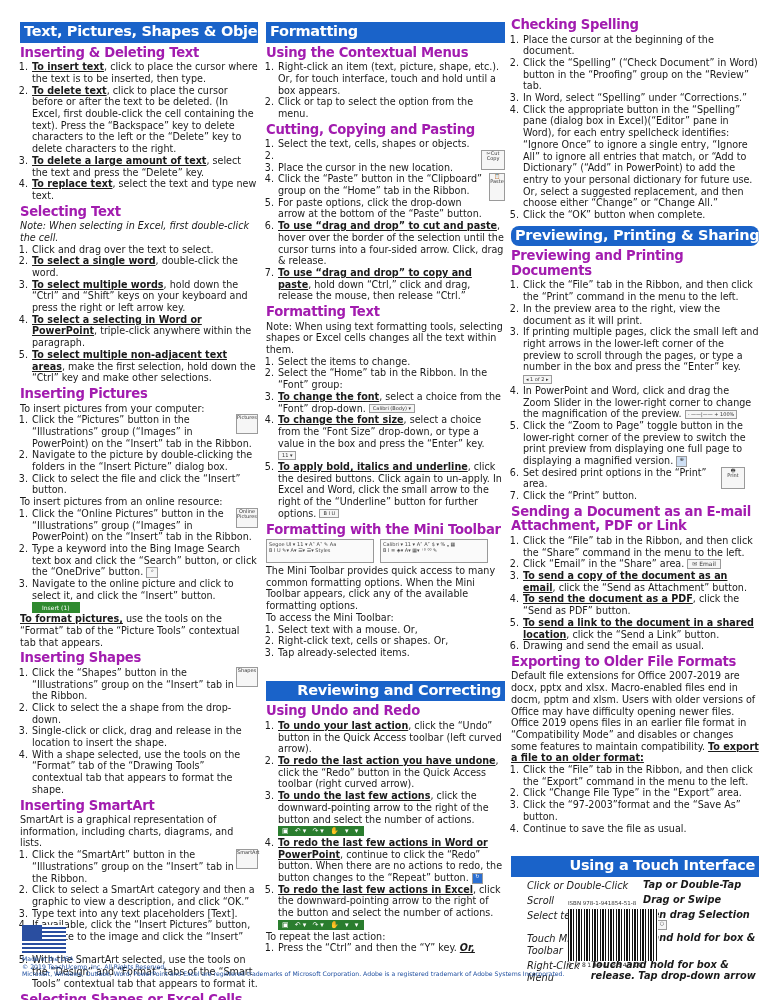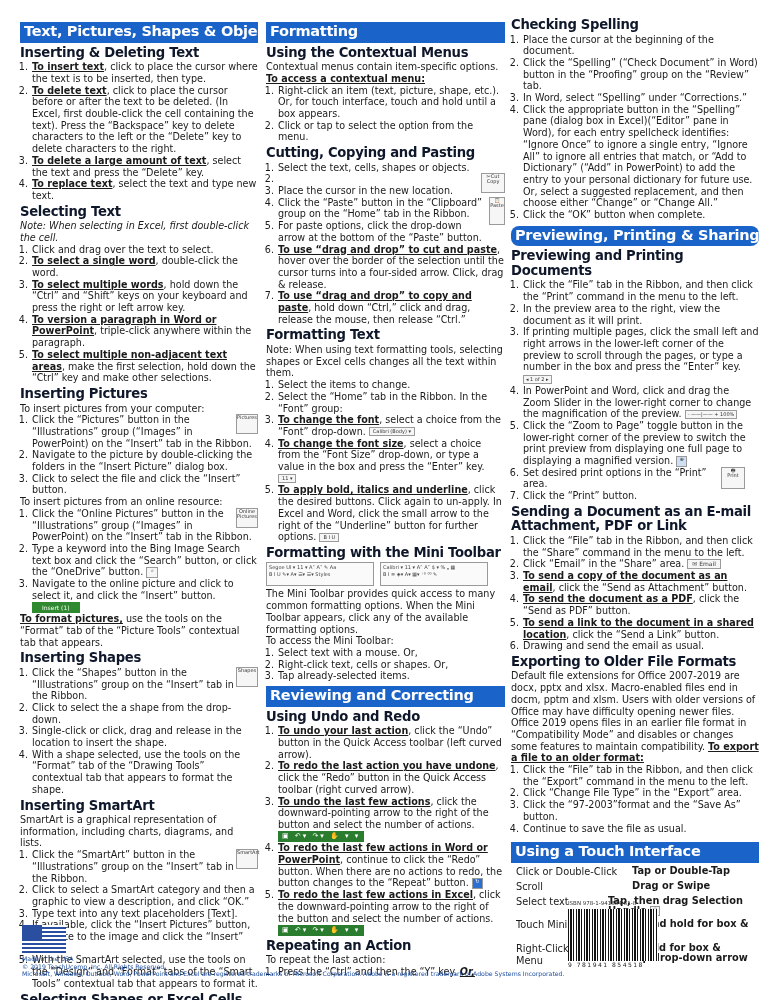--- a/index.html
+++ b/index.html
@@ -3,34 +3,34 @@
 <meta charset="utf-8">
 <style>
   html, body { margin: 0; padding: 0; background: #ffffff; }
   body { width: 778px; height: 1000px; position: relative; overflow: hidden;
          font-family: "DejaVu Sans", sans-serif; color: #1a1a1a; font-size: 9.6px; line-height: 1.22; }
   .col { position: absolute; top: 22px; }
   #col1 { left: 20px; width: 238px; }
   #col2 { left: 266px; width: 239px; }
   #col3 { left: 511px; width: 248px; top: 18px; }
   .bar { background: #1a63c9; color: #fff; font-weight: bold; font-size: 14.5px; padding: 1px 4px 2px 4px; margin: 0 0 3px 0; letter-spacing: -0.3px; white-space: nowrap; }
-  .h2 { color: #0f172a; font-weight: bold; font-size: 13.2px; margin: 3px 0 1px 0; letter-spacing: -0.3px; line-height: 1.1; }
+  .h2 { color: #a21caf; font-weight: bold; font-size: 13.2px; margin: 3px 0 1px 0; letter-spacing: -0.3px; line-height: 1.1; }
   p { margin: 0; }
   ol { margin: 0; padding: 0 0 0 11px; }
   ol li { margin: 0; padding-left: 1px; }
   .sub { font-weight: normal; }
   .note { font-style: italic; }
   b { font-weight: bold; text-decoration: underline; }
   .ico { display: inline-block; vertical-align: middle; border: 1px solid #9a9a9a; background: #f6f6f6; font-size: 5px; color: #333; text-align: center; line-height: 1; }
   .ico-pic { width: 20px; height: 18px; float: right; margin-left: 2px; }
   .green-btn { display: inline-block; background: #2f8a2f; color: #fff; font-size: 6px; padding: 2px 10px; vertical-align: middle; }
   .qat { display: inline-block; background: #2a7d2e; color: #fff; font-size: 7px; padding: 1px 4px; vertical-align: middle; letter-spacing: 2px; }
   .mini-toolbars { display: flex; gap: 6px; margin: 2px 0; }
   .mini { border: 1px solid #999; background: #fafafa; width: 108px; height: 24px; font-size: 5px; color: #444; padding: 1px 2px; box-sizing: border-box; }
-  .touch-row { display: flex; margin: 0 0 3px 5px; }
+  .touch-row { display: flex; margin: 0 0 3px 16px; font-style: italic; }
   .touch-row .a { width: 116px; font-size: 9.8px; }
   .touch-row .b { font-weight: bold; font-size: 9.8px; line-height: 1.05; }
   .footer { position: absolute; left: 22px; top: 925px; width: 740px; font-size: 6.2px; color: #1f4fa0; }
   .flag { width: 44px; height: 28px; background: repeating-linear-gradient(#ffffff 0 2px, #2a4ea0 2px 4px); position: relative; margin-bottom: 2px; }
   .flag .canton { position: absolute; left: 0; top: 0; width: 20px; height: 14px; background: #2a4ea0; }
   .barcode-wrap { position: absolute; left: 568px; top: 900px; width: 90px; }
   .isbn { font-size: 5.5px; color: #333; }
   .barcode { height: 52px; margin-top: 2px; background: repeating-linear-gradient(90deg, #111 0 1px, #fff 1px 2px, #111 2px 4px, #fff 4px 5px, #111 5px 6px, #fff 6px 8px); }
   .bcnum { font-size: 6px; letter-spacing: 1.5px; color: #222; }
 </style>
@@ -47,21 +47,21 @@
     <li><b>To delete a large amount of text</b><span>, select the text and press the “Delete” key.</span></li>
     <li><b>To replace text</b><span>, select the text and type new text.</span></li>
   </ol>
 
   <div class="h2">Selecting Text</div>
   <p class="note">Note: When selecting in Excel, first double-click the cell.</p>
   <ol>
     <li><span>Click and drag over the text to select.</span></li>
     <li><b>To select a single word</b><span>, double-click the word.</span></li>
     <li><b>To select multiple words</b><span>, hold down the “Ctrl” and “Shift” keys on your keyboard and press the right or left arrow key.</span></li>
-    <li><b>To version a paragraph in Word or PowerPoint</b><span>, triple-click anywhere within the paragraph.</span></li>
+    <li><b>To select a selecting in Word or PowerPoint</b><span>, triple-click anywhere within the paragraph.</span></li>
     <li><b>To select multiple non-adjacent text areas</b><span>, make the first selection, hold down the “Ctrl” key and make other selections.</span></li>
   </ol>
 
   <div class="h2">Inserting Pictures</div>
   <p class="sub">To insert pictures from your computer:</p>
   <ol>
     <li><span class="ico ico-pic"><span>Pictures</span></span><span>Click the “Pictures” button in the “Illustrations” group (“Images” in PowerPoint) on the “Insert” tab in the Ribbon.</span></li>
     <li><span>Navigate to the picture by double-clicking the folders in the “Insert Picture” dialog box.</span></li>
     <li><span>Click to select the file and click the “Insert” button.</span></li>
   </ol>
@@ -92,21 +92,20 @@
   </ol>
 
   <div class="h2">Selecting Shapes or Excel Cells</div>
 
 </div>
 
 <div class="col" id="col2">
   <div class="bar">Formatting</div>
 
   <div class="h2">Using the Contextual Menus</div>
-  <p><span>Contextual menus contain item-specific options. </span><b>To access a contextual menu:</b></p>
   <ol>
     <li>Right-click an item (text, picture, shape, etc.). Or, for touch interface, touch and hold until a box appears.</li>
     <li>Click or tap to select the option from the menu.</li>
   </ol>
 
   <div class="h2">Cutting, Copying and Pasting</div>
   <ol>
     <li><span>Select the text, cells, shapes or objects.</span></li>
     <li><span class="ico" style="float:right;width:22px;height:18px;margin-left:2px;">✂<span>Cut</span><br><span>Copy</span></span></li>
     <li><span>Place the cursor in the new location.</span></li>
@@ -138,31 +137,30 @@
       </div>
   </div>
   <p>The Mini Toolbar provides quick access to many common formatting options. When the Mini Toolbar appears, click any of the available formatting options.</p>
   <p class="sub">To access the Mini Toolbar:</p>
   <ol>
     <li>Select text with a mouse. Or,</li>
     <li>Right-click text, cells or shapes. Or,</li>
     <li>Tap already-selected items.</li>
   </ol>
 
-  <div class="bar" style="margin-top:4px;">Reviewing and Correcting</div>
+  <div class="bar" style="margin-top:22px;text-align:right;">Reviewing and Correcting</div>
   <div class="h2">Using Undo and Redo</div>
   <ol>
     <li><b>To undo your last action</b><span>, click the “Undo” button in the Quick Access toolbar (left curved arrow).</span></li>
     <li><b>To redo the last action you have undone</b><span>, click the “Redo” button in the Quick Access toolbar (right curved arrow).</span></li>
     <li><b>To undo the last few actions</b><span>, click the downward-pointing arrow to the right of the button and select the number of actions.</span> <span class="qat">▣ ↶▾ ↷▾ ✋ ▾ ▾</span></li>
     <li><b>To redo the last few actions in Word or PowerPoint</b><span>, continue to click the “Redo” button. When there are no actions to redo, the button changes to the “Repeat” button.</span> <span class="ico" style="width:9px;height:9px;background:#2b6fd1;color:#fff;">↻</span></li>
     <li><b>To redo the last few actions in Excel</b><span>, click the downward-pointing arrow to the right of the button and select the number of actions.</span> <span class="qat">▣ ↶▾ ↷▾ ✋ ▾ ▾</span></li>
   </ol>
 
-  <div class="h2">Repeating an Action</div>
   <p class="sub">To repeat the last action:</p>
   <ol>
     <li><span>Press the “Ctrl” and then the “Y” key. </span><b class="note">Or,</b></li>
 
   </ol>
 </div>
 
 <div class="col" id="col3">
   <div class="h2" style="margin-top:0;">Checking Spelling</div>
   <ol>
@@ -197,21 +195,21 @@
 
   <div class="h2">Exporting to Older File Formats</div>
   <p><span>Default file extensions for Office 2007-2019 are docx, pptx and xlsx. Macro-enabled files end in docm, pptm and xlsm. Users with older versions of Office may have difficulty opening newer files. Office 2019 opens files in an earlier file format in “Compatibility Mode” and disables or changes some features to maintain compatibility. </span><b>To export a file to an older format:</b></p>
   <ol>
     <li>Click the “File” tab in the Ribbon, and then click the “Export” command in the menu to the left.</li>
     <li>Click “Change File Type” in the “Export” area.</li>
     <li>Click the “97-2003”format and the “Save As” button.</li>
     <li>Continue to save the file as usual.</li>
   </ol>
 
-  <div class="bar" style="margin-top:8px;">Using a Touch Interface</div>
+  <div class="bar" style="margin-top:22px;text-align:right;">Using a Touch Interface</div>
   <div>
     <div class="touch-row">
         <div class="a">Click or Double-Click</div>
         <div class="b">Tap or Double-Tap</div>
       </div>
     <div class="touch-row">
         <div class="a">Scroll</div>
         <div class="b">Drag or Swipe</div>
       </div>
     <div class="touch-row">

